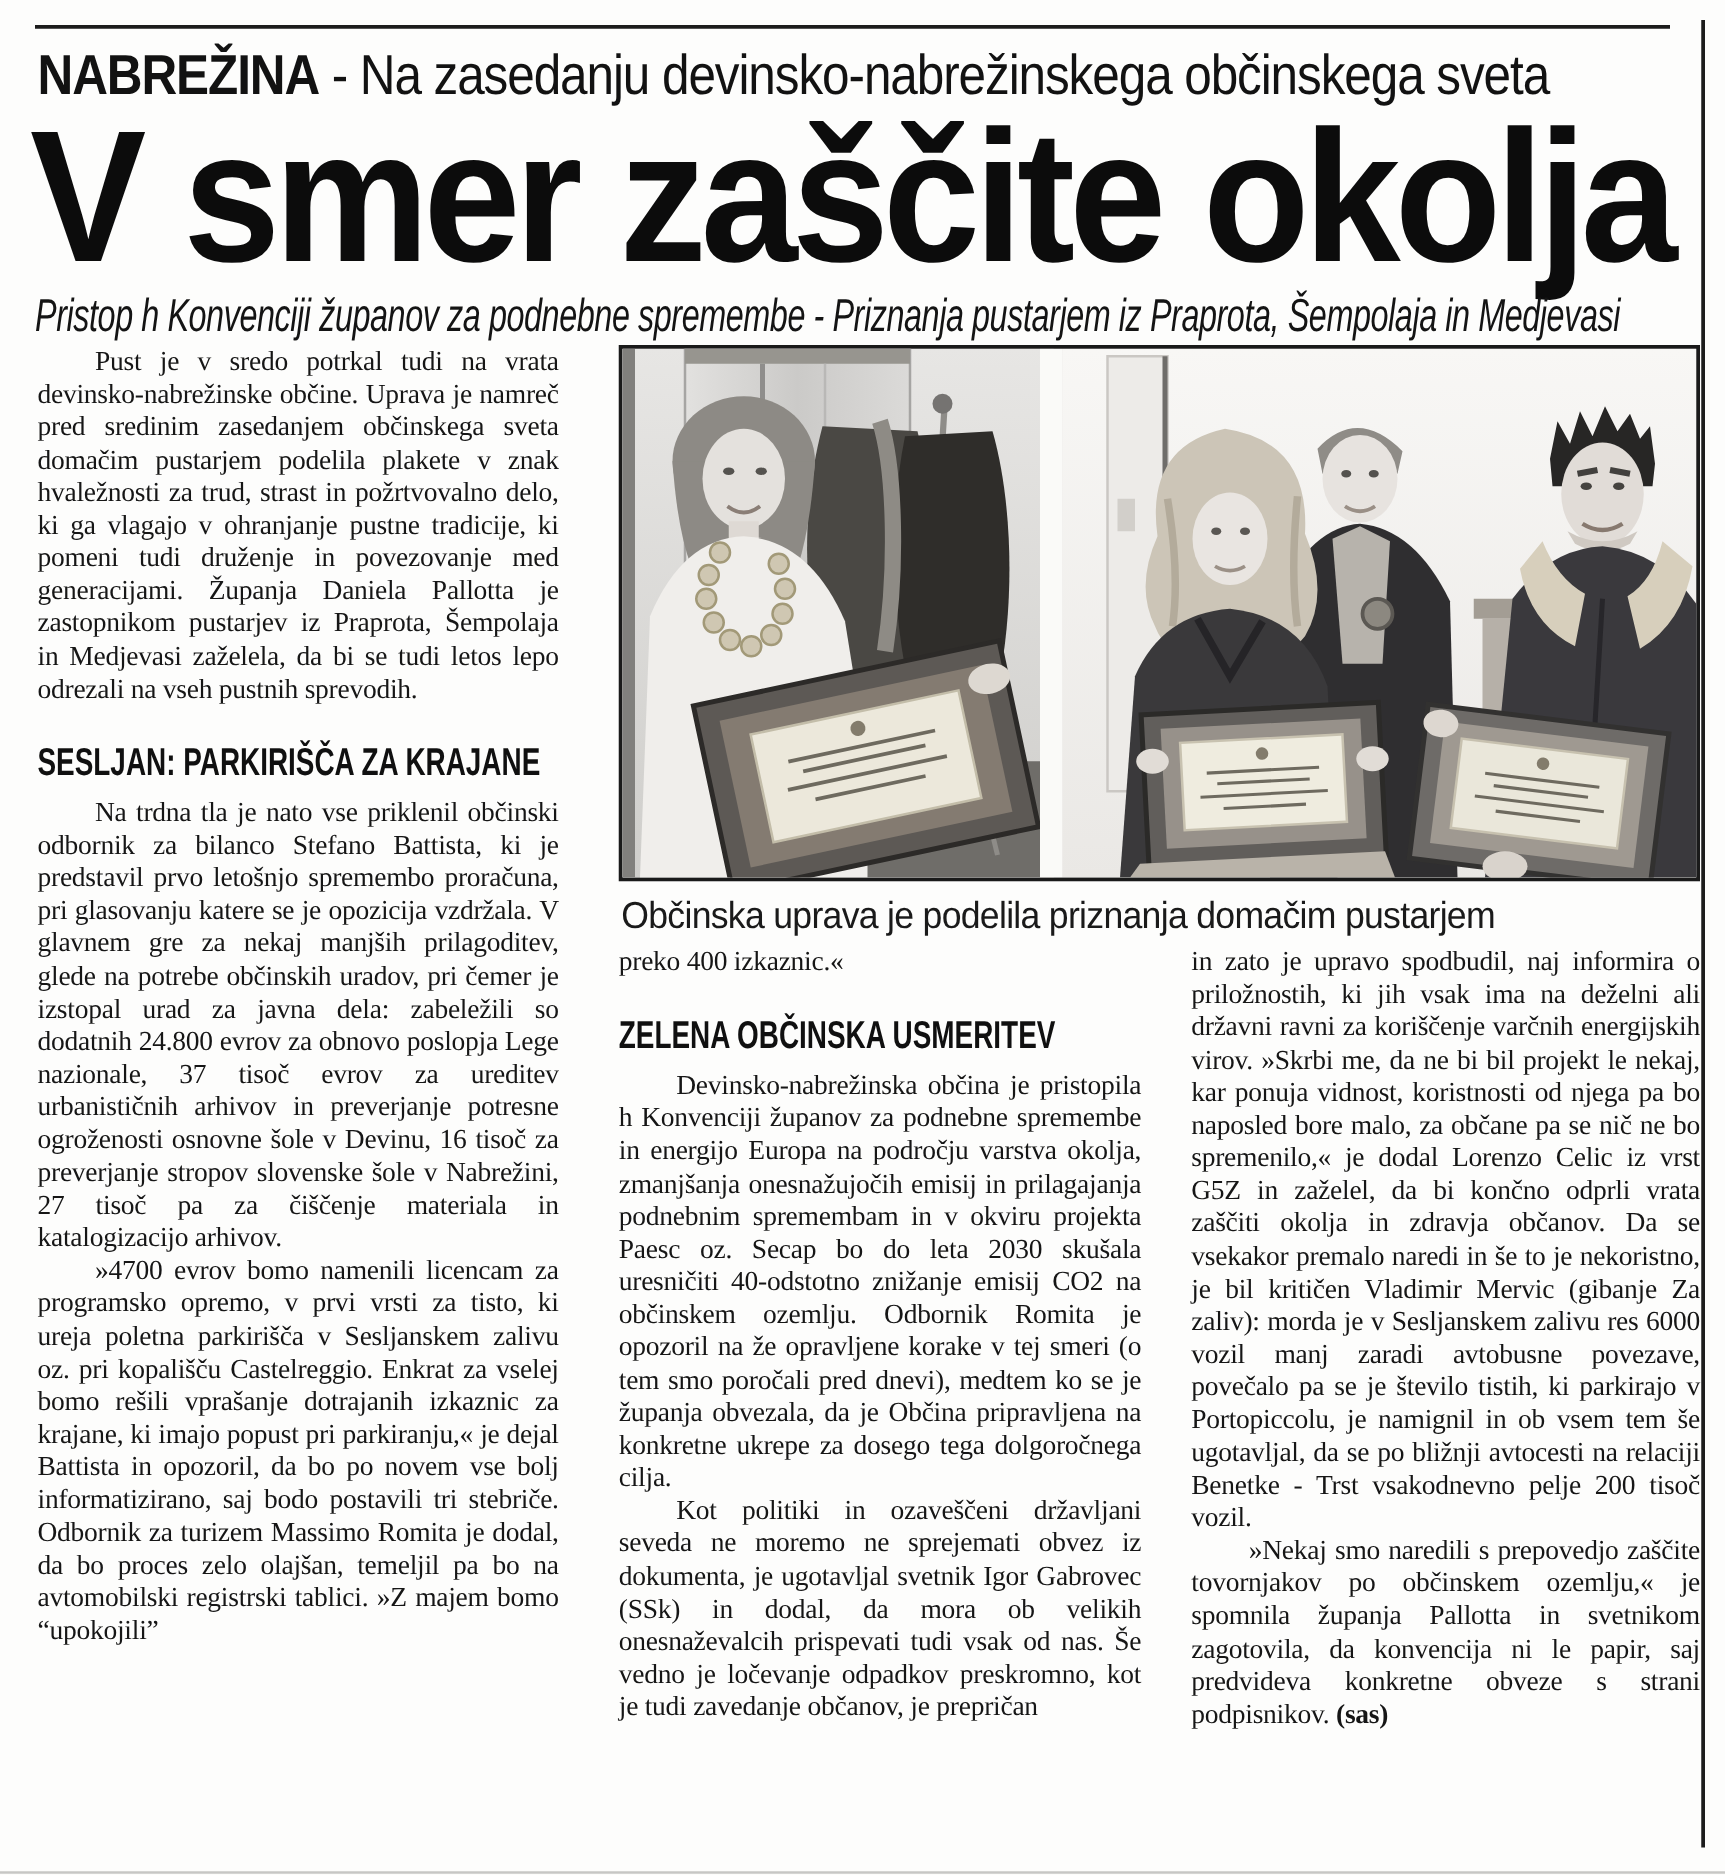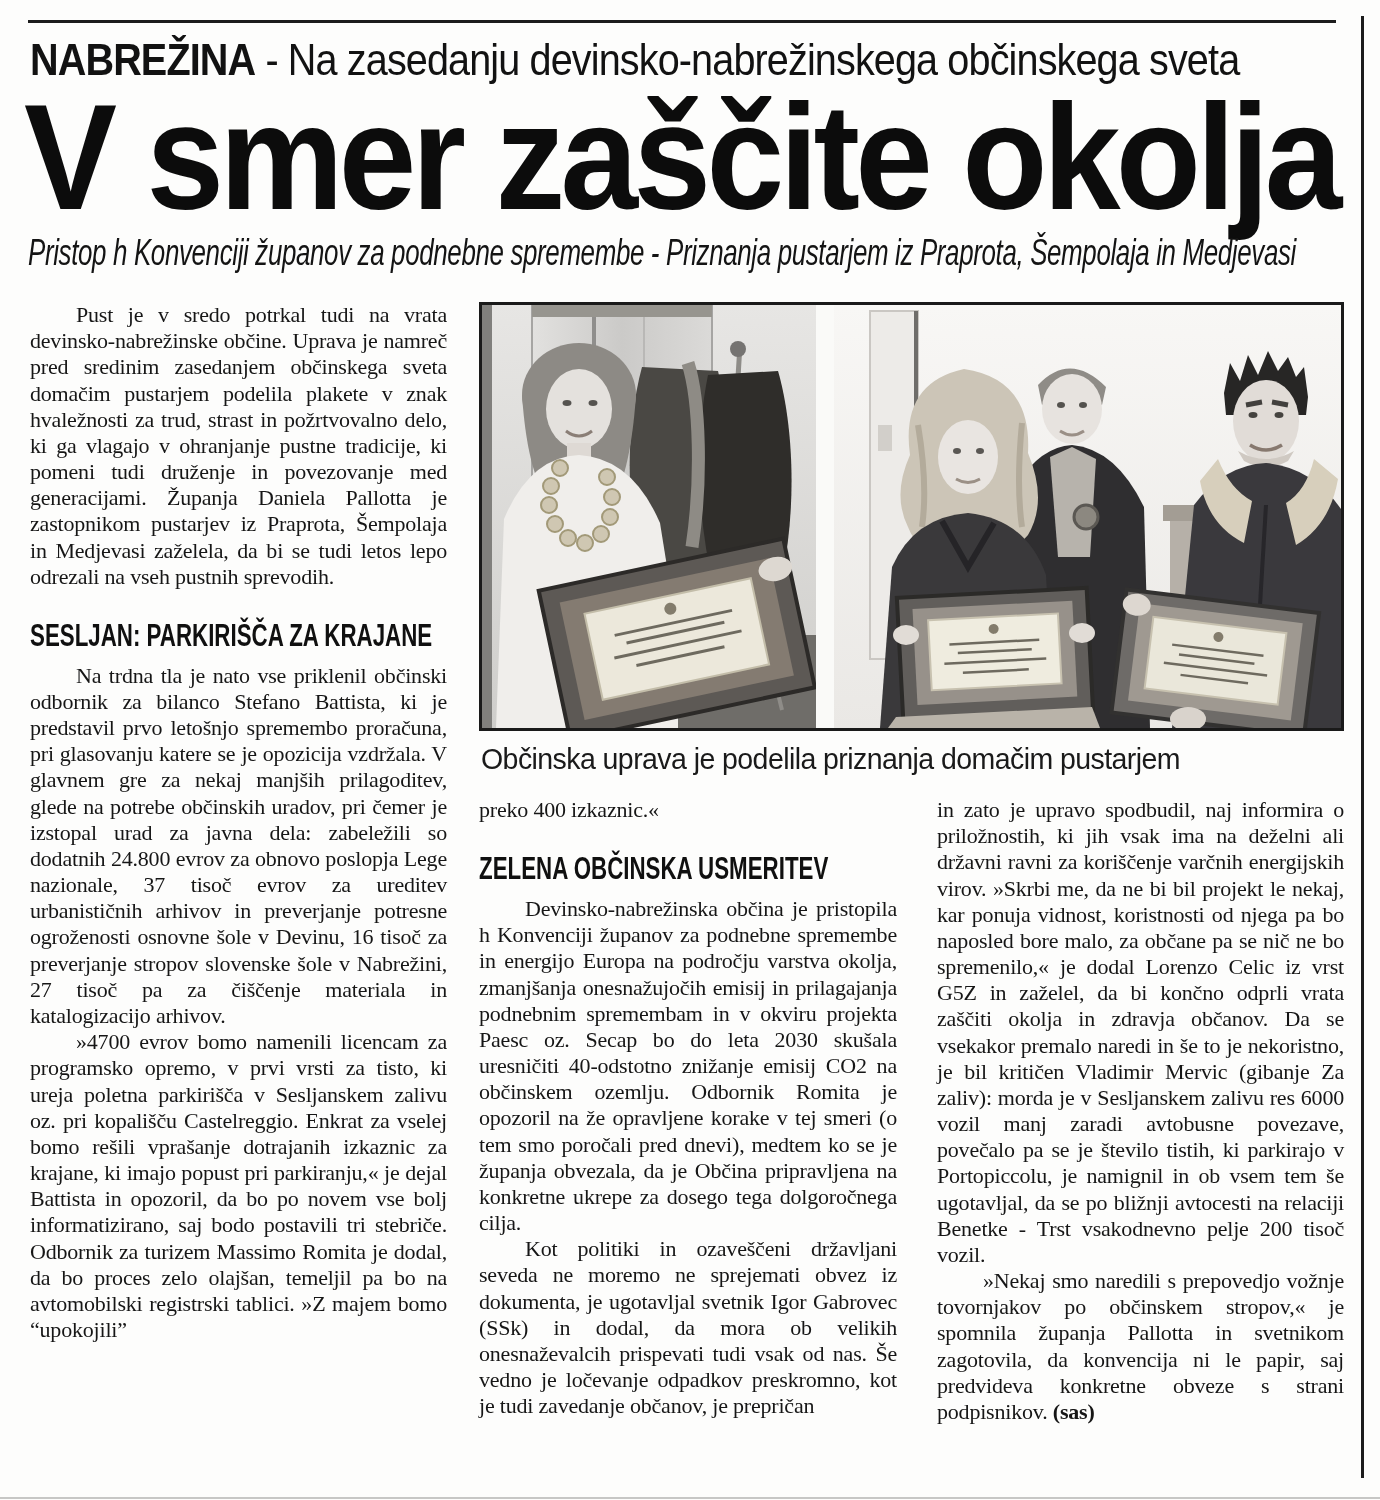--- a/index.html
+++ b/index.html
@@ -24,21 +24,21 @@
     font-size:150px;line-height:1.0;letter-spacing:-5px;color:#0c0c0c;
     transform:scaleX(0.93);transform-origin:left top;
   }
   .subhead{
     position:absolute;left:28px;top:232px;white-space:nowrap;
     font-family:"Liberation Sans", sans-serif;font-style:italic;
     font-size:37px;letter-spacing:-0.5px;color:#141414;
     transform:scaleX(0.70);transform-origin:left top;
   }
 
-  .content{position:absolute;left:30px;top:302px;width:1314px;display:flex;gap:32px;}
+  .content{position:absolute;left:30px;top:276px;width:1314px;display:flex;gap:48px;}
   .col{font-size:22px;line-height:1.19;text-align:justify;letter-spacing:-0.2px;}
   .col p{margin:0;text-indent:46px;}
   .col p.cont{text-indent:0;}
   .col-left{width:417px;flex:none;}
   .right-zone{width:865px;flex:none;}
 
   h2.section{
     font-family:"Liberation Sans", sans-serif;font-weight:700;
     font-size:31px;margin:28px 0 8px 0;white-space:nowrap;
     transform:scaleX(0.72);transform-origin:left center;color:#101010;
@@ -49,21 +49,21 @@
   .photo{
     width:859px;height:423px;border:3px solid #1a1a1a;margin:0;padding:0;
     background:#e8e7e5;
   }
   .photo svg{display:block;width:100%;height:100%;}
   .caption{
     font-family:"Liberation Sans", sans-serif;font-size:30px;color:#1a1a1a;
     margin:11px 0 0 2px;white-space:nowrap;letter-spacing:-0.6px;
     transform:scaleX(0.95);transform-origin:left top;
   }
-  .two-cols{display:flex;gap:40px;margin-top:21px;}
+  .two-cols{display:flex;gap:40px;margin-top:6px;}
   .col-mid{width:418px;flex:none;}
   .col-right{width:407px;flex:none;}
   .sig{font-weight:700;}
 </style>
 </head>
 <body>
 
 <div class="top-rule"></div>
 <div class="right-rule"></div>
 <div class="bottom-rule"></div>
@@ -235,18 +235,18 @@
 
     <div class="two-cols">
       <div class="col col-mid">
         <p class="cont">preko 400 izkaznic.«</p>
         <h2 class="section first">ZELENA OBČINSKA USMERITEV</h2>
         <p>Devinsko-nabrežinska občina je pristopila h Konvenciji županov za podnebne spremembe in energijo Europa na področju varstva okolja, zmanjšanja onesnažujočih emisij in prilagajanja podnebnim spremembam in v okviru projekta Paesc oz. Secap bo do leta 2030 skušala uresničiti 40-odstotno znižanje emisij CO2 na občinskem ozemlju. Odbornik Romita je opozoril na že opravljene korake v tej smeri (o tem smo poročali pred dnevi), medtem ko se je županja obvezala, da je Občina pripravljena na konkretne ukrepe za dosego tega dolgoročnega cilja.</p>
         <p>Kot politiki in ozaveščeni državljani seveda ne moremo ne sprejemati obvez iz dokumenta, je ugotavljal svetnik Igor Gabrovec (SSk) in dodal, da mora ob velikih onesnaževalcih prispevati tudi vsak od nas. Še vedno je ločevanje odpadkov preskromno, kot je tudi zavedanje občanov, je prepričan</p>
       </div>
       <div class="col col-right">
         <p class="cont">in zato je upravo spodbudil, naj informira o priložnostih, ki jih vsak ima na deželni ali državni ravni za koriščenje varčnih energijskih virov. »Skrbi me, da ne bi bil projekt le nekaj, kar ponuja vidnost, koristnosti od njega pa bo naposled bore malo, za občane pa se nič ne bo spremenilo,« je dodal Lorenzo Celic iz vrst G5Z in zaželel, da bi končno odprli vrata zaščiti okolja in zdravja občanov. Da se vsekakor premalo naredi in še to je nekoristno, je bil kritičen Vladimir Mervic (gibanje Za zaliv): morda je v Sesljanskem zalivu res 6000 vozil manj zaradi avtobusne povezave, povečalo pa se je število tistih, ki parkirajo v Portopiccolu, je namignil in ob vsem tem še ugotavljal, da se po bližnji avtocesti na relaciji Benetke - Trst vsakodnevno pelje 200 tisoč vozil.</p>
-        <p><span>»Nekaj smo naredili s prepovedjo vožnje tovornjakov po občinskem stropov,« je spomnila županja Pallotta in svetnikom zagotovila, da konvencija ni le papir, saj predvideva konkretne obveze s strani podpisnikov.</span> <span class="sig">(sas)</span></p>
+        <p><span>»Nekaj smo naredili s prepovedjo zaščite tovornjakov po občinskem ozemlju,« je spomnila županja Pallotta in svetnikom zagotovila, da konvencija ni le papir, saj predvideva konkretne obveze s strani podpisnikov.</span> <span class="sig">(sas)</span></p>
       </div>
     </div>
   </div>
 
 </div>
 
 </body></html>

